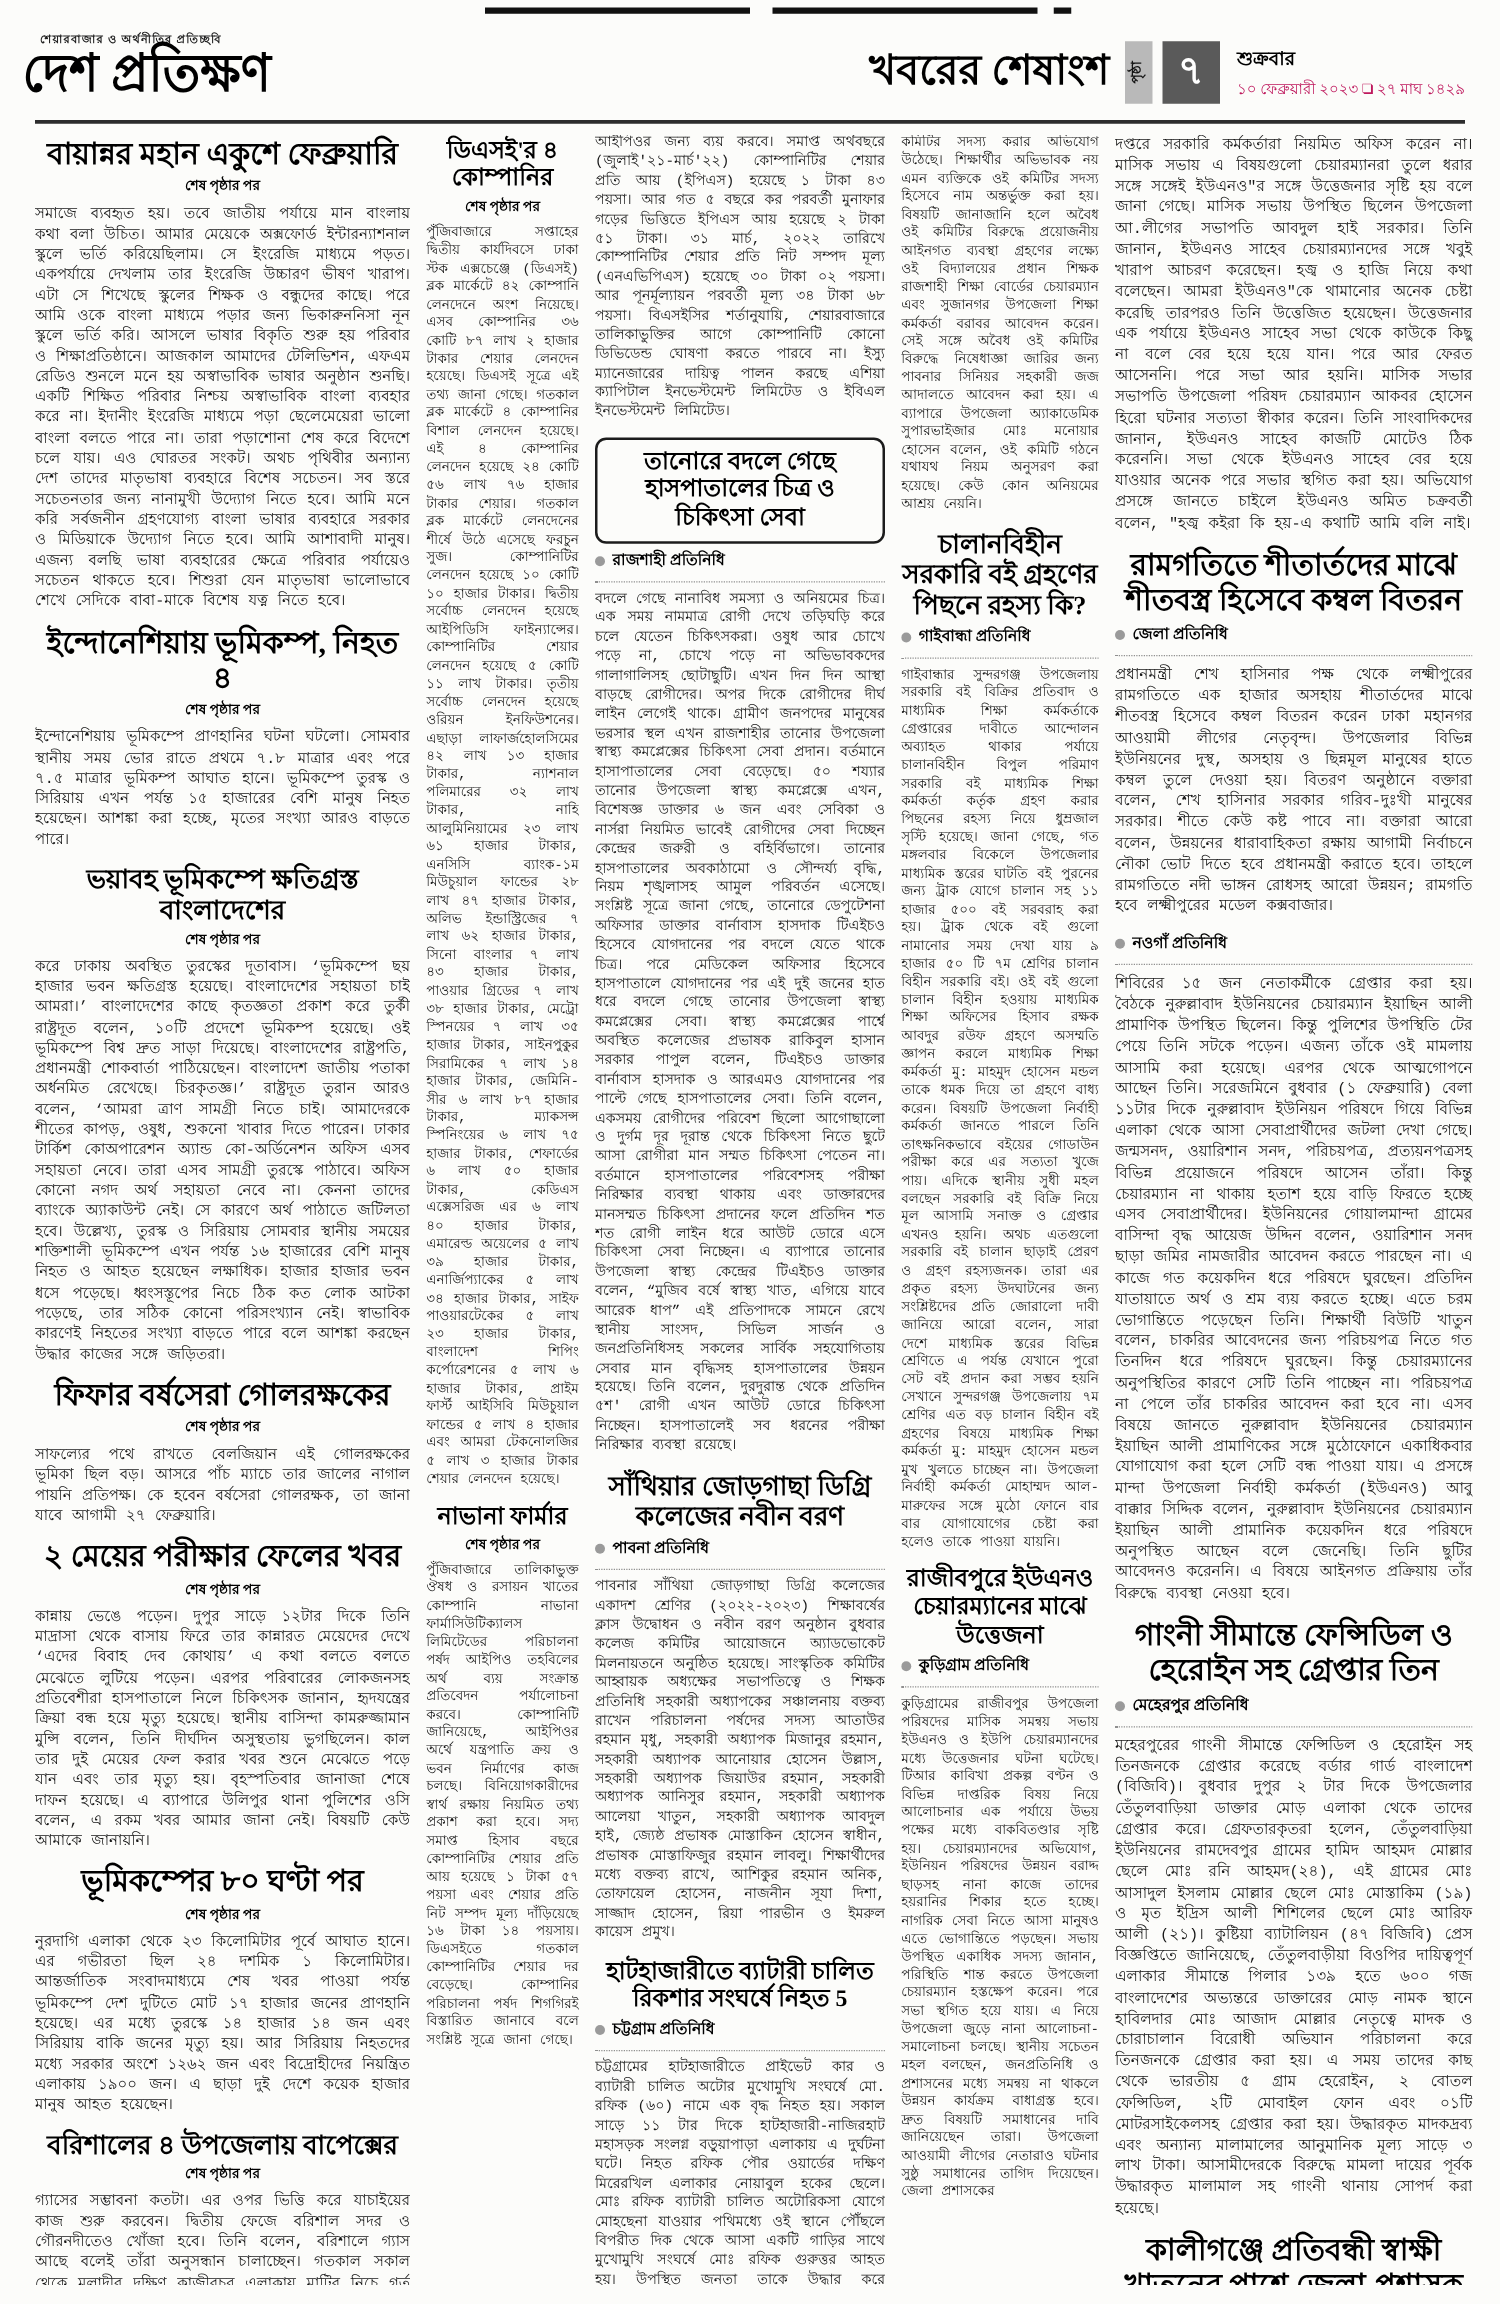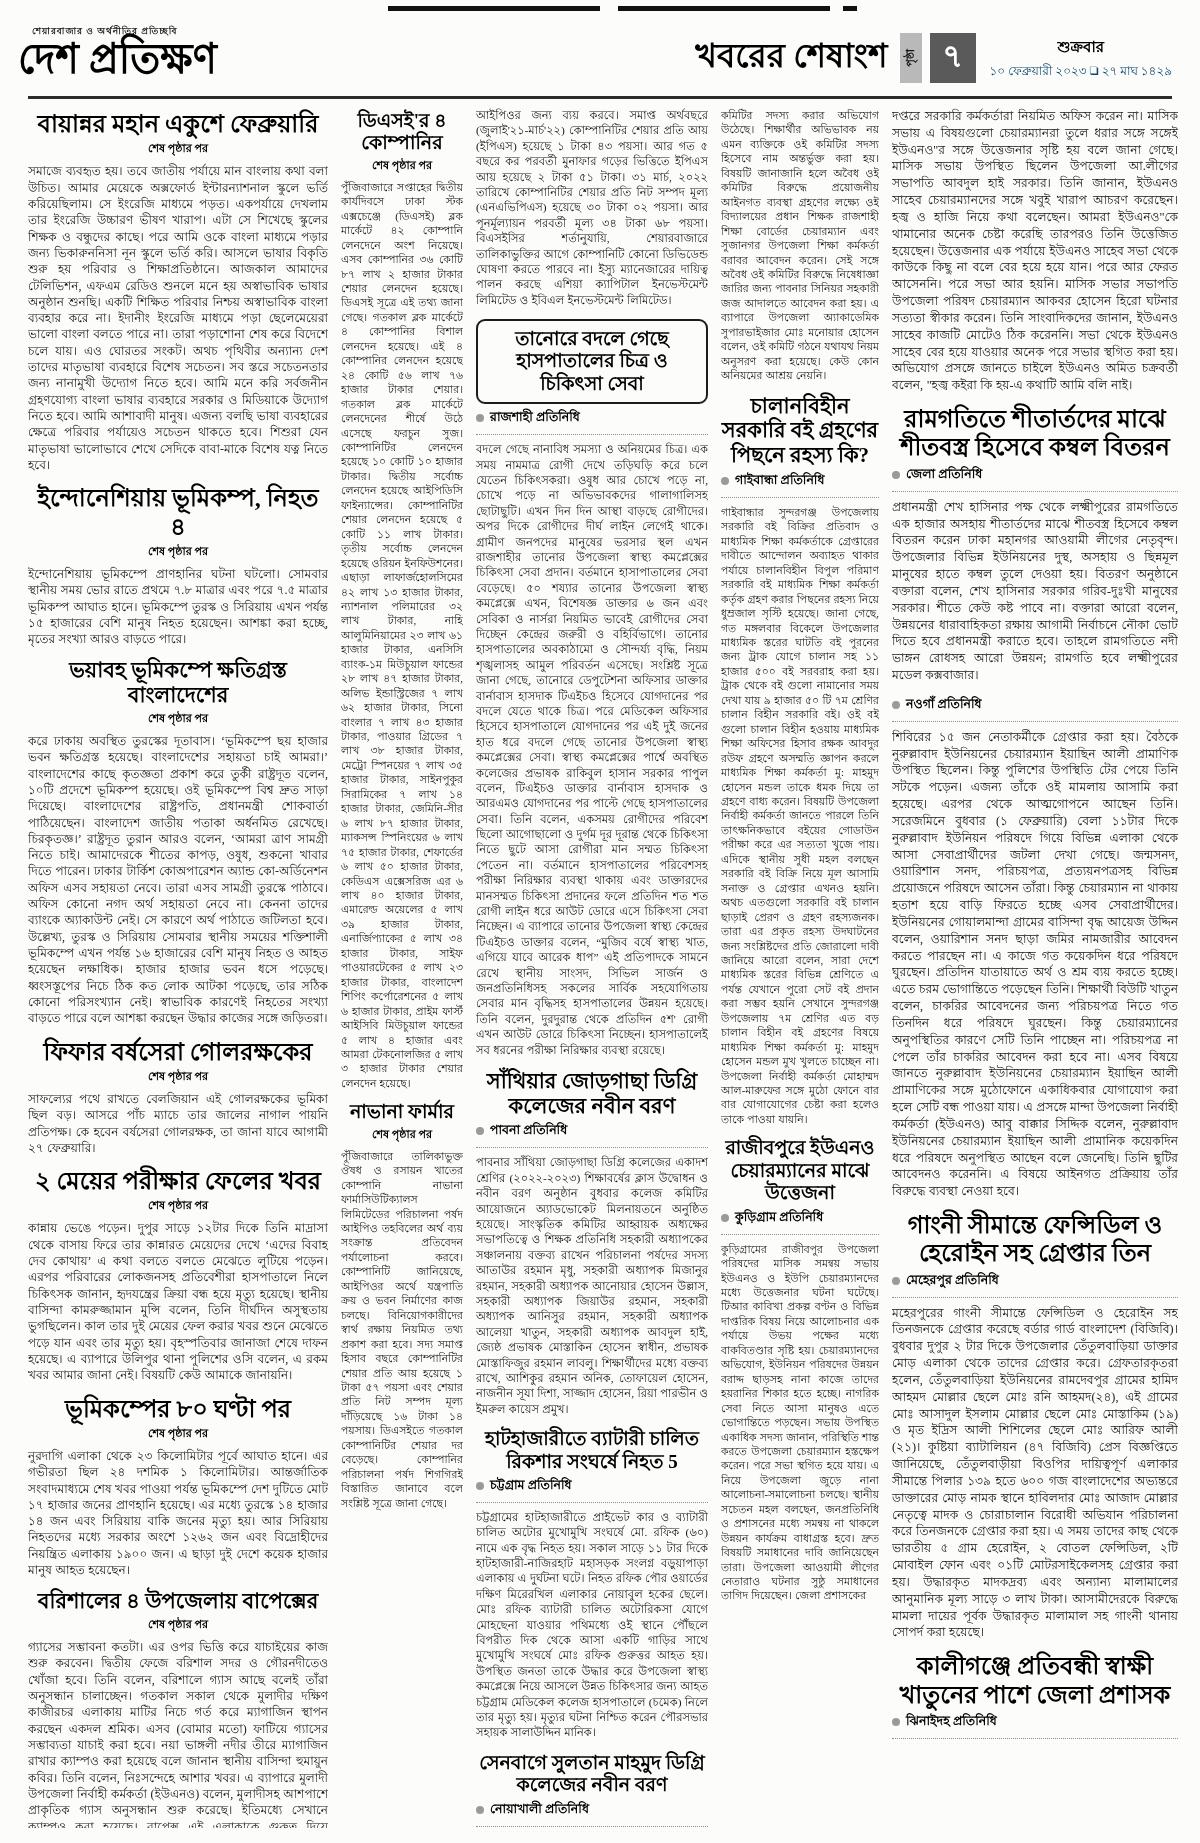--- a/index.html
+++ b/index.html
@@ -21,23 +21,23 @@
   .tagline{font-size:9px;font-weight:bold;letter-spacing:1px;color:#222;margin-left:14px;}
   .paper-title{font-size:40px;line-height:40px;font-weight:900;color:#000;
     letter-spacing:0px;transform:scaleY(1.05);}
   .head-right{position:absolute;right:0;top:6px;display:flex;align-items:center;gap:8px;}
   .section-title{font-size:33px;font-weight:900;color:#000;margin-right:4px;}
   .page-word-box{width:22px;height:50px;background:#b9b9b9;color:#111;
     display:flex;align-items:center;justify-content:center;}
   .page-word{writing-mode:vertical-rl;transform:rotate(180deg);font-size:11px;font-weight:bold;}
   .page-num-box{width:46px;height:50px;background:#5a5a5a;color:#fff;
     display:flex;align-items:center;justify-content:center;font-size:32px;font-weight:900;}
-  .date-block{margin-left:6px;text-align:center;}
+  .date-block{margin-left:6px;}
   .weekday{font-size:15px;font-weight:900;color:#000;}
-  .dateline{font-size:12px;color:#0c4a6e;margin-top:2px;}
+  .dateline{font-size:12px;color:#be185d;margin-top:2px;}
   .head-rule{position:absolute;top:96px;left:28px;right:28px;height:3px;background:#2d2d2d;}
 
   
   main{position:absolute;top:108px;left:28px;right:12px;height:1720px;
     display:flex;gap:13px;overflow:hidden;}
   .band{flex:none;overflow:hidden;}
   article{margin-bottom:11px;}
   .hl{font-weight:900;color:#000;text-align:center;line-height:1.18;margin:2px 0 2px 0;}
   .h-xl{font-size:24px;}
   .h-lg{font-size:21px;}
@@ -47,21 +47,21 @@
   .byline{font-size:12.5px;font-weight:bold;color:#000;margin:3px 0 0 0;
     padding-bottom:6px;border-bottom:1px dotted #8f8f8f;margin-bottom:7px;
     display:flex;align-items:center;gap:6px;}
   .byline .dot{width:8px;height:8px;border-radius:50%;background:#9a9a9a;flex:none;}
   .body{ text-align:justify;margin:0;}
   .band-a .body{font-size:12px;line-height:1.36;}
   .band-b .body{font-size:10.8px;line-height:1.34;}
   .band-c .body{font-size:11.4px;line-height:1.35;}
   .band-d .body{font-size:10.8px;line-height:1.34;}
   .band-e .body{font-size:12.2px;line-height:1.38;}
-  .body{word-spacing:0.5px;}
+  .body{word-spacing:0.5px;font-family:Liberation Mono, monospace;}
 </style>
 </head>
 <body>
 
 <div class="foldmark fm1"></div>
 <div class="foldmark fm2"></div>
 <div class="foldmark fm3"></div>
 
 <header>
   <div class="masthead">

